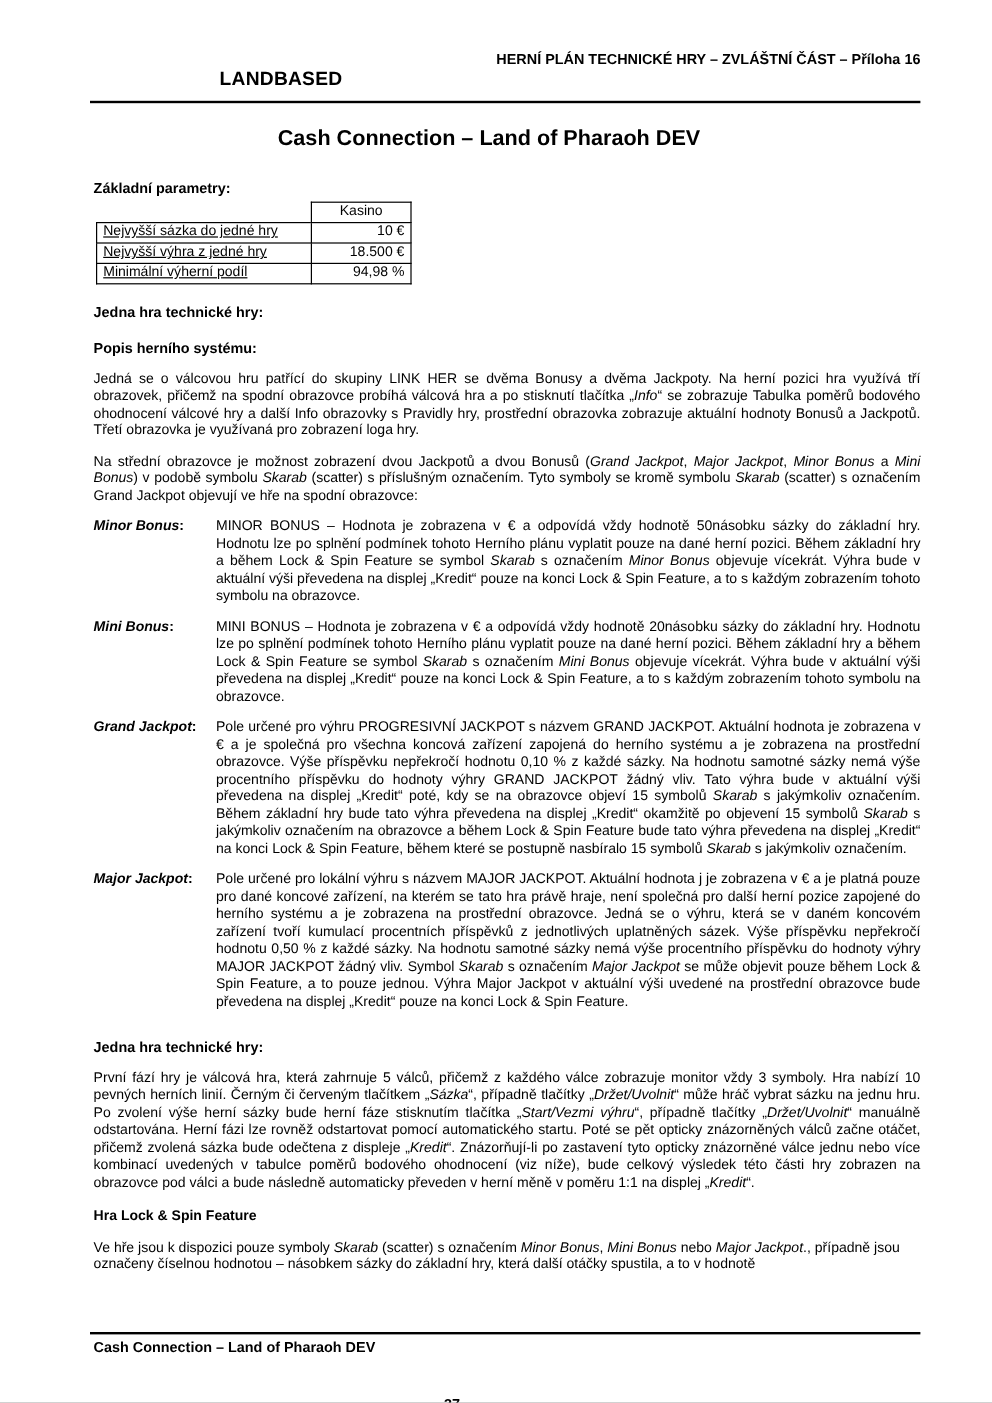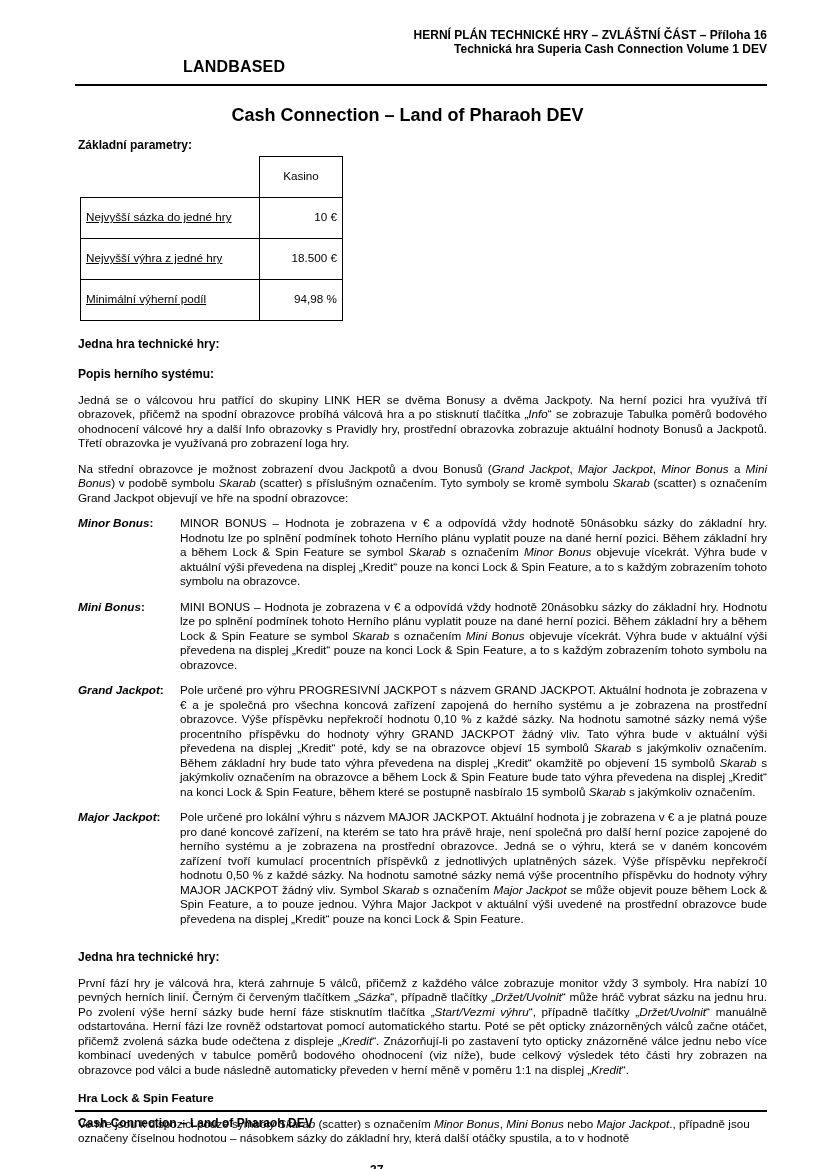--- a/index.html
+++ b/index.html
@@ -1,27 +1,27 @@
 <!DOCTYPE html>
 <html><head>
 <meta charset="utf-8">
 <style>
   html,body{margin:0;padding:0;background:#888;}
   .page{position:relative;width:827px;height:1169px;background:#fff;overflow:hidden;
         font-family:"Liberation Sans", sans-serif;font-size:11.7px;line-height:14.5px;color:#000;}
   .b{font-weight:bold;}
   .hdr-left{position:absolute;left:183px;top:60px;font-weight:bold;font-size:16px;letter-spacing:.2px;}
-  .hdr-right{position:absolute;right:60px;top:28px;text-align:right;font-weight:bold;font-size:12px;line-height:14px;}
+  .hdr-right{position:absolute;right:60px;top:42px;text-align:right;font-weight:bold;font-size:12px;line-height:14px;}
   .hdr-rule{position:absolute;left:75px;right:60px;top:84px;border-top:2px solid #000;}
   .content{position:absolute;left:78px;right:60px;top:98px;}
   .title{font-size:18px;line-height:22px;font-weight:bold;text-align:center;margin:6px 30px 0 0;}
   .heading{font-size:12px;font-weight:bold;}
-  .params-heading{margin-top:12px;}
+  .params-heading{margin-top:24px;}
   table.params{border-collapse:collapse;margin:3px 0 0 2px;}
-  table.params td{border:1.5px solid #000;padding:12px 5px;height:16px;font-size:11.7px;}
+  table.params td{border:1.5px solid #000;padding:0 5px;height:16px;font-size:11.7px;}
   table.params td.nb{border:none;}
   table.params td.lbl{width:168px;text-decoration:underline;}
   table.params td.val{width:72px;text-align:right;}
   table.params td.khead{text-align:center;}
   .h-one-game{margin-top:16px;}
   .h-popis{margin-top:16px;}
   p.para{margin:11px 0 0;}
   .j{text-align:justify;}
   .deflist{margin-top:11px;}
   .defitem{display:flex;margin-bottom:11px;}
@@ -37,21 +37,20 @@
   .ftr-page{position:absolute;left:370px;top:1163px;font-weight:bold;font-size:12px;}
 </style>
 </head>
 <body>
 
 <div class="page">
 
   <div class="hdr-left">LANDBASED</div>
   <div class="hdr-right">
     <div>HERNÍ PLÁN TECHNICKÉ HRY – ZVLÁŠTNÍ ČÁST – Příloha 16</div>
-    <div>Technická hra Superia Cash Connection Volume 1 DEV</div>
   </div>
   <div class="hdr-rule"></div>
 
   <div class="content">
 
     <div class="title">Cash Connection – Land of Pharaoh DEV</div>
 
     <div class="heading params-heading">Základní parametry:</div>
 
     <table class="params">

